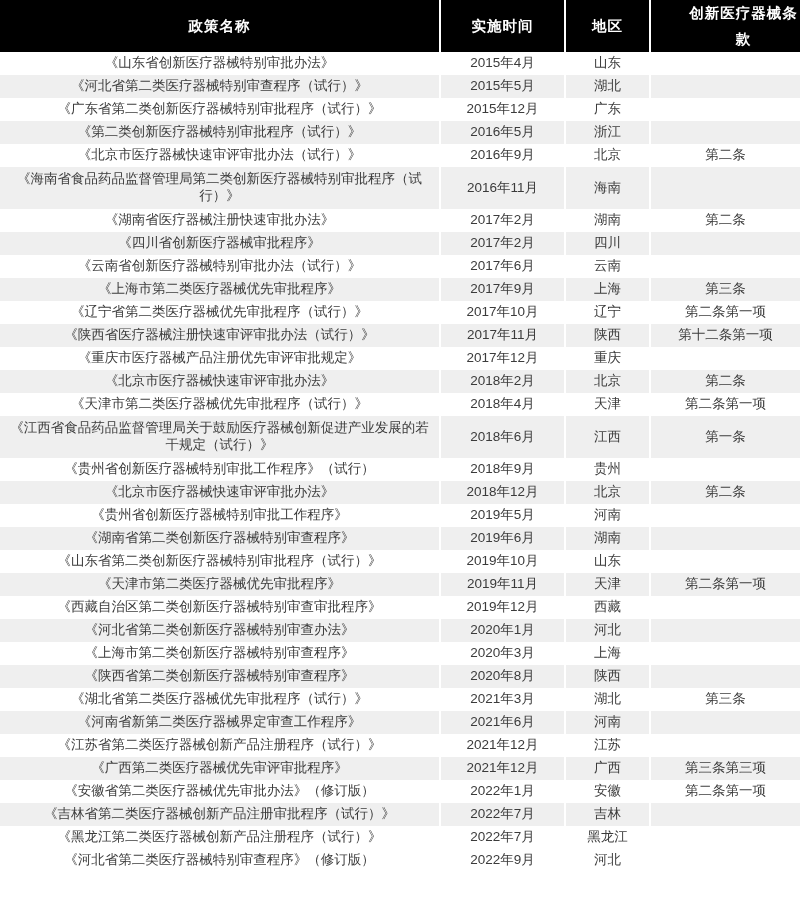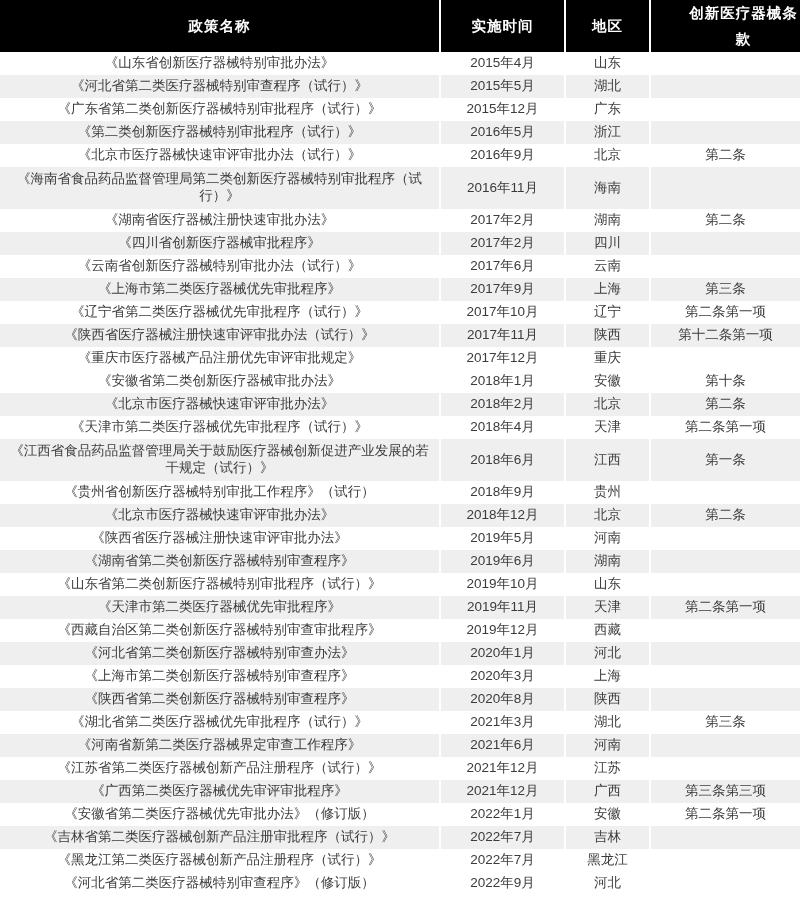--- a/index.html
+++ b/index.html
@@ -150,26 +150,20 @@
           <td class="">2017年11月</td>
           <td class="">陕西</td>
           <td class="">第十二条第一项</td>
         </tr>
         <tr class="odd">
           <td class="name ">《重庆市医疗器械产品注册优先审评审批规定》</td>
           <td class="">2017年12月</td>
           <td class="">重庆</td>
           <td class=""></td>
         </tr>
-        <tr class="odd">
-          <td class="name ">《安徽省第二类创新医疗器械审批办法》</td>
-          <td class="">2018年1月</td>
-          <td class="">安徽</td>
-          <td class="">第十条</td>
-        </tr>
         <tr class="even">
           <td class="name ">《北京市医疗器械快速审评审批办法》</td>
           <td class="">2018年2月</td>
           <td class="">北京</td>
           <td class="">第二条</td>
         </tr>
         <tr class="odd">
           <td class="name ">《天津市第二类医疗器械优先审批程序（试行）》</td>
           <td class="">2018年4月</td>
           <td class="">天津</td>
@@ -187,21 +181,21 @@
           <td class="">贵州</td>
           <td class=""></td>
         </tr>
         <tr class="even">
           <td class="name ">《北京市医疗器械快速审评审批办法》</td>
           <td class="">2018年12月</td>
           <td class="">北京</td>
           <td class="">第二条</td>
         </tr>
         <tr class="odd">
-          <td class="name ">《陕西省医疗器械注册快速审评审批办法》</td>
+          <td class="name ">《贵州省创新医疗器械特别审批工作程序》</td>
           <td class="">2019年5月</td>
           <td class="">河南</td>
           <td class=""></td>
         </tr>
         <tr class="even">
           <td class="name ">《湖南省第二类创新医疗器械特别审查程序》</td>
           <td class="">2019年6月</td>
           <td class="">湖南</td>
           <td class=""></td>
         </tr>

